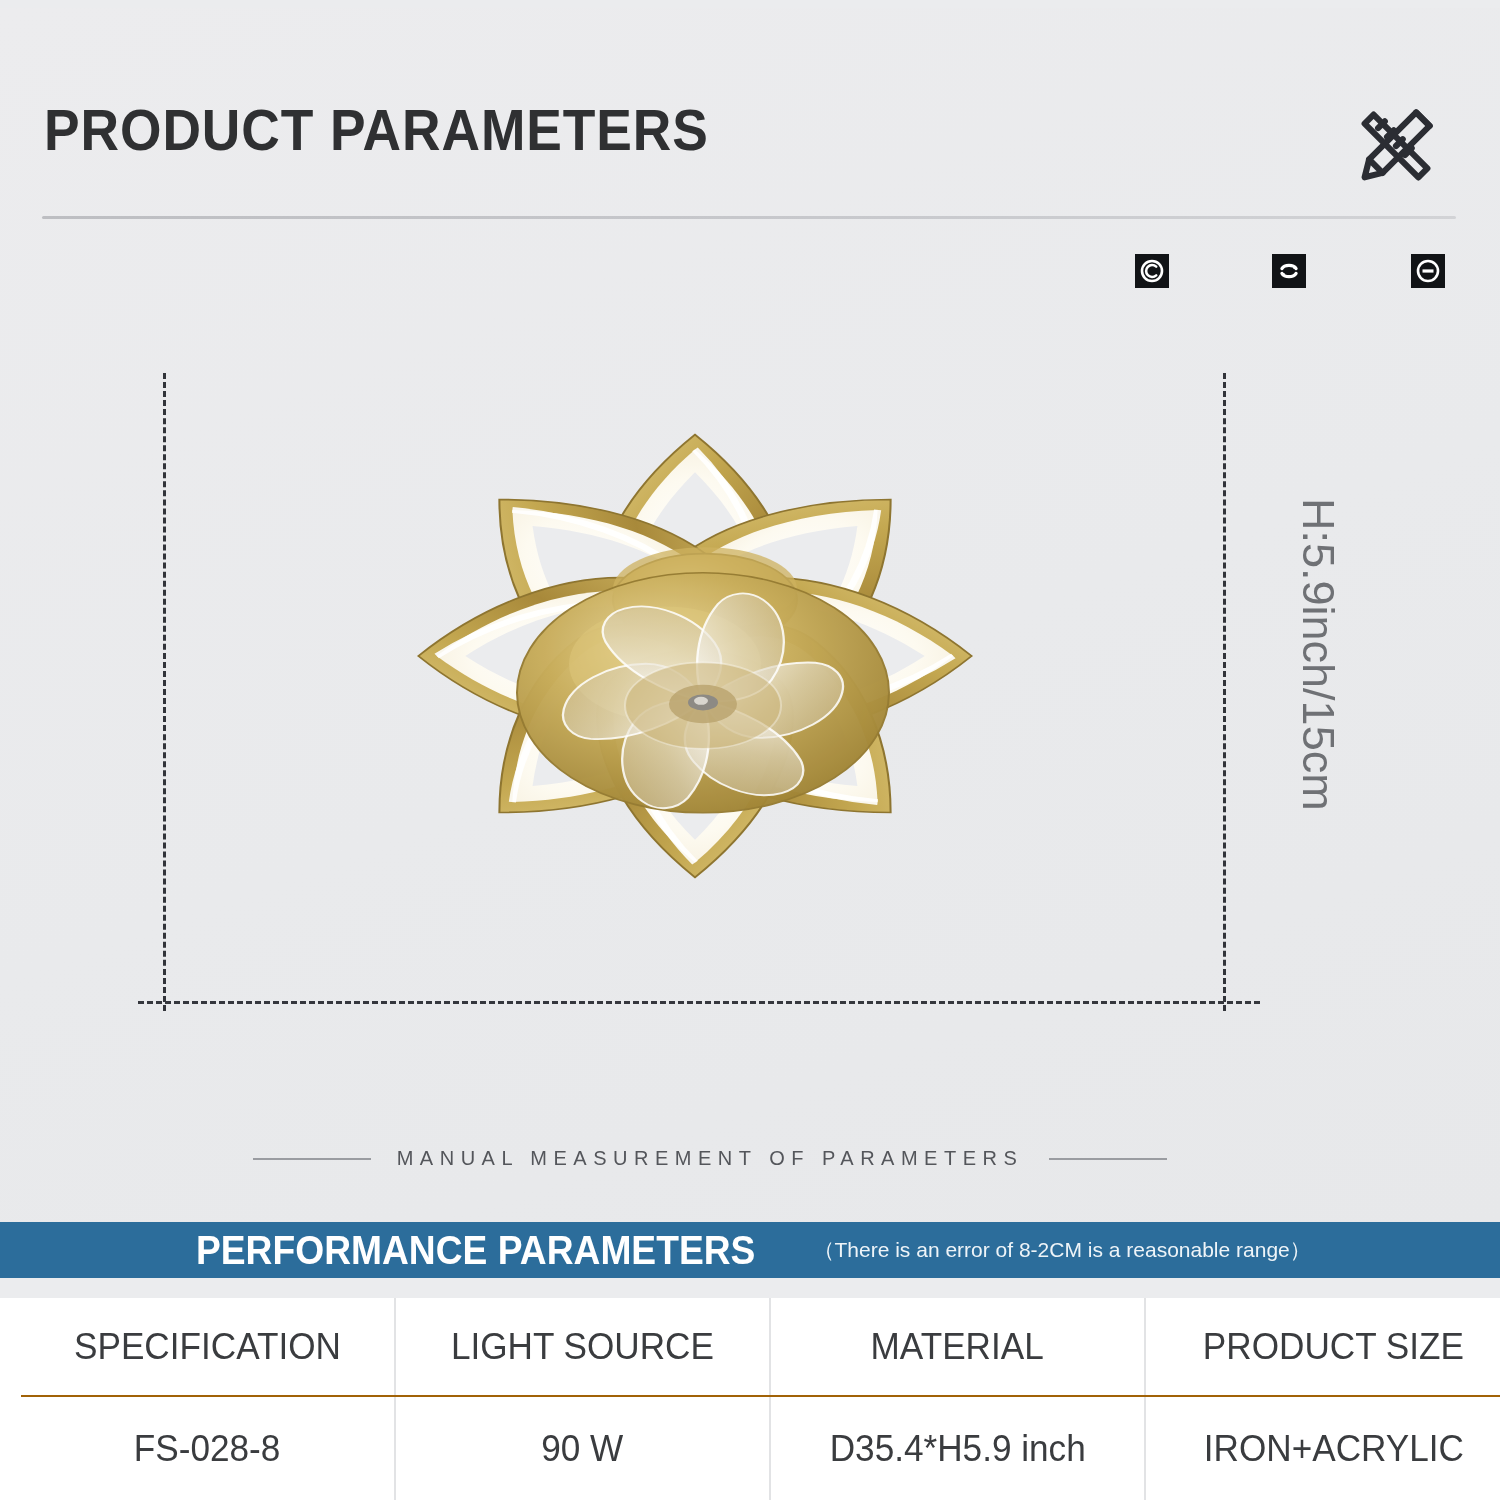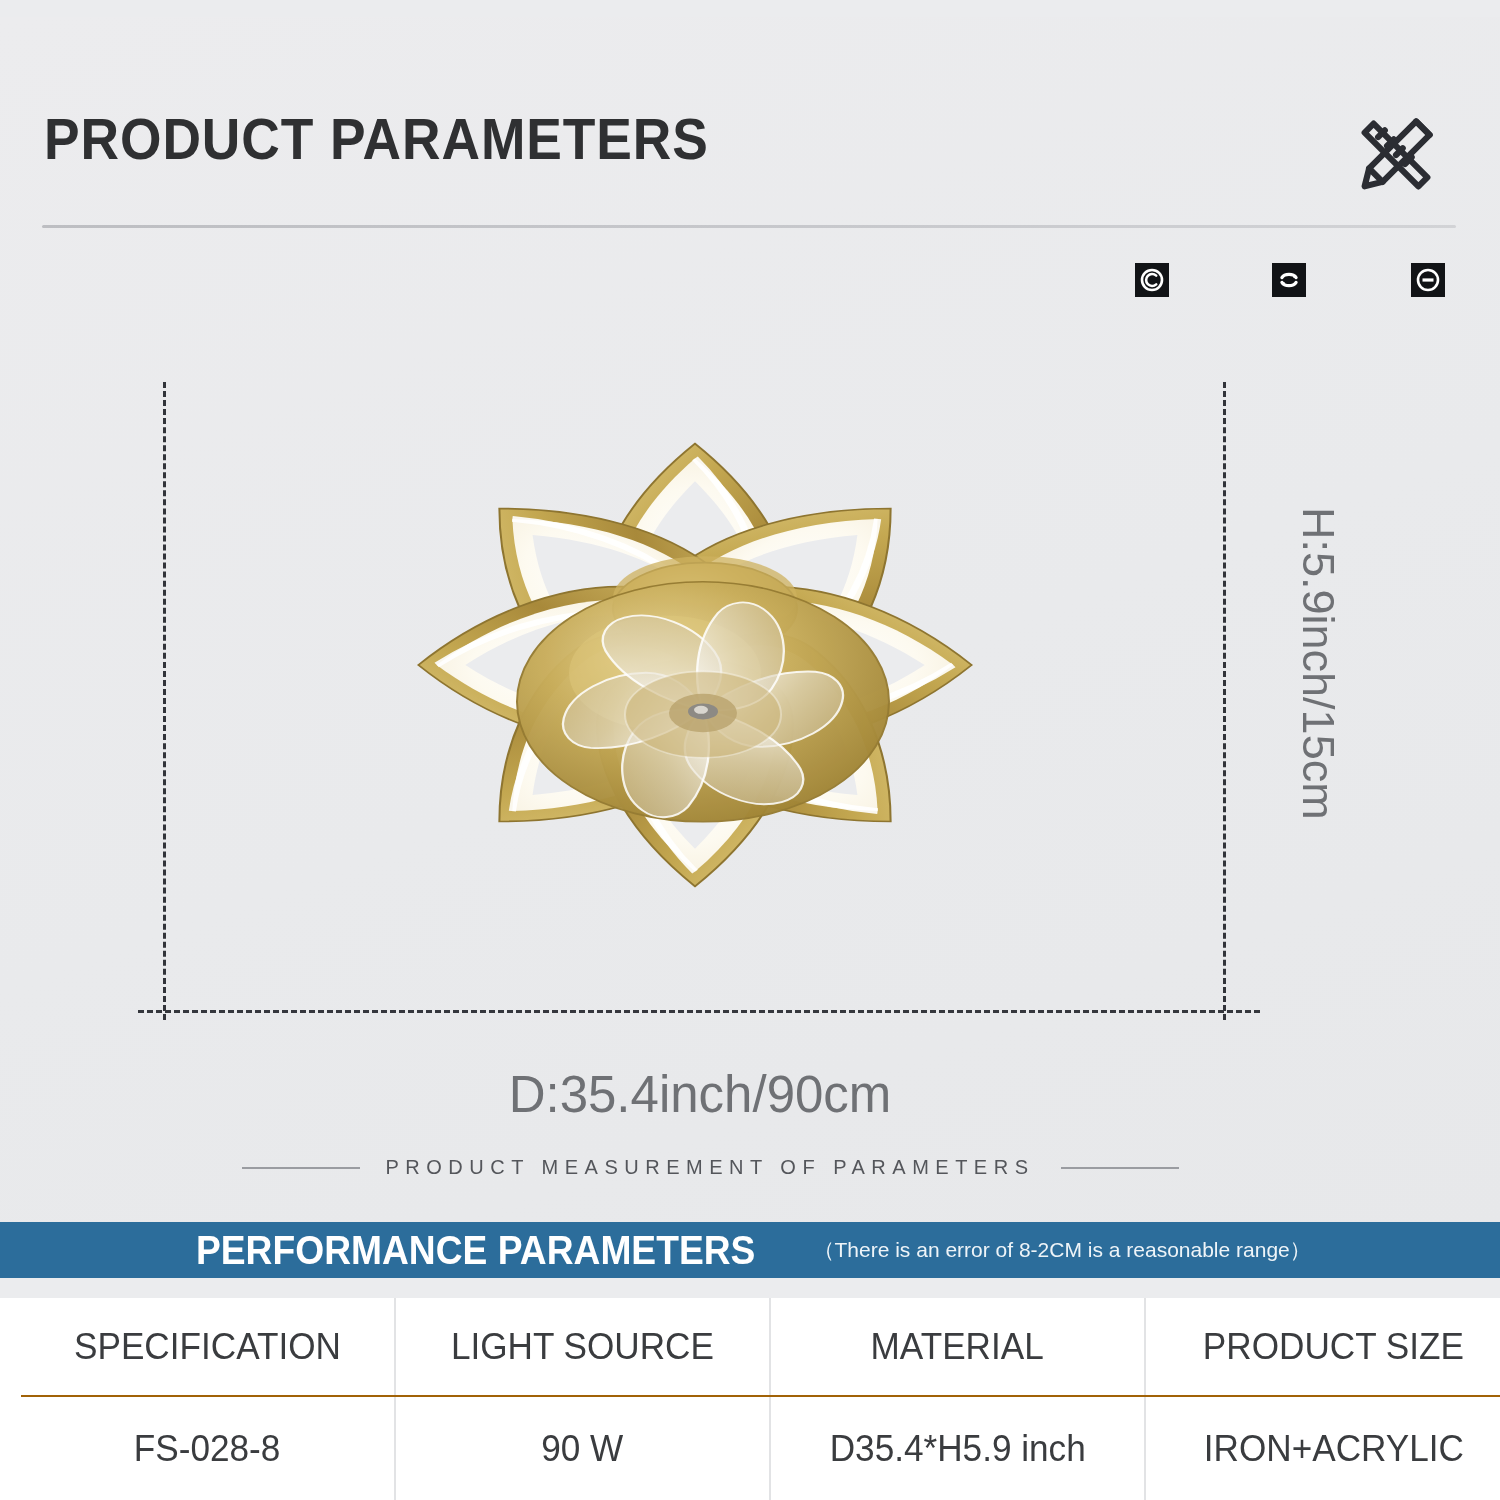--- a/index.html
+++ b/index.html
@@ -11,21 +11,21 @@
     height: 1500px;
     background: #ebecee;
     font-family: "Liberation Sans", sans-serif;
     overflow: hidden;
     position: relative;
   }
 
   
   .hero {
     position: absolute;
-    left: 0; top: 17px;
+    left: 0; top: 8px;
     width: 1500px;
     height: 1222px;
     background: linear-gradient(160deg, #ececee 0%, #e9eaec 55%, #e7e8ea 100%);
     overflow: hidden;
   }
 
   .page-title {
     position: absolute;
     left: 44px;
     top: 88px;
@@ -379,25 +379,24 @@
 
         <ellipse cx="8" cy="62" rx="78" ry="54" fill="#cbb477" opacity="0.55" stroke="#ffffff" stroke-width="2" stroke-opacity="0.6"></ellipse>
         <ellipse cx="8" cy="60" rx="34" ry="24" fill="#b9a36d" opacity="0.8"></ellipse>
         <ellipse cx="8" cy="58" rx="15" ry="10" fill="#8d8a84"></ellipse>
         <ellipse cx="6" cy="56" rx="7" ry="5" fill="#d9d6cf"></ellipse>
       </g>
     </svg>
   </div>
 
   <div class="dim-h">H:5.9inch/15cm</div>
-  <div class="dim-d">D:35.4inch/90cm</div>
 
   <div class="manual-note">
     <span class="ml"></span>
-    <span class="mtext">PRODUCT MEASUREMENT OF PARAMETERS</span>
+    <span class="mtext">MANUAL MEASUREMENT OF PARAMETERS</span>
     <span class="mr"></span>
   </div>
 </div>
 
 <div class="banner">
   <span class="banner-title">PERFORMANCE PARAMETERS</span>
   <span class="banner-note">（There is an error of 8-2CM is a reasonable range）</span>
 </div>
 
 <div class="spec-table">

